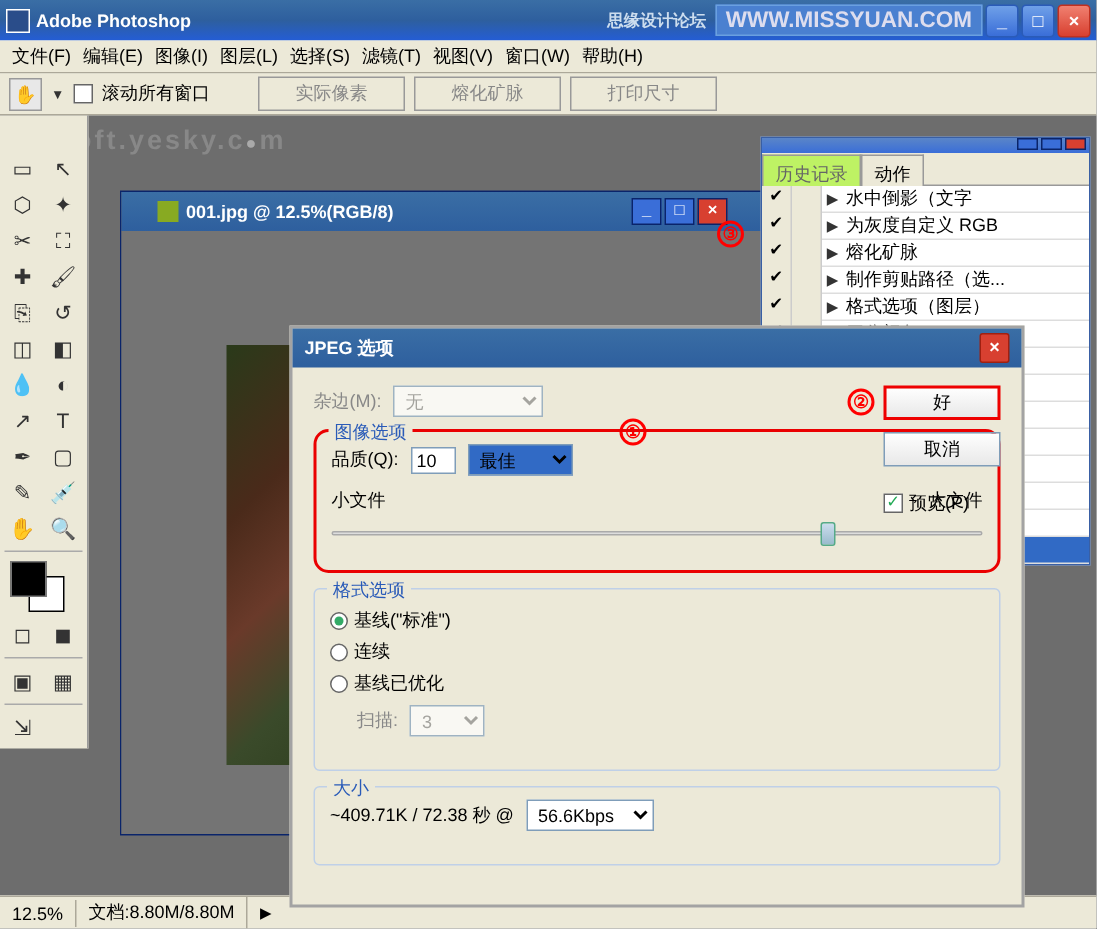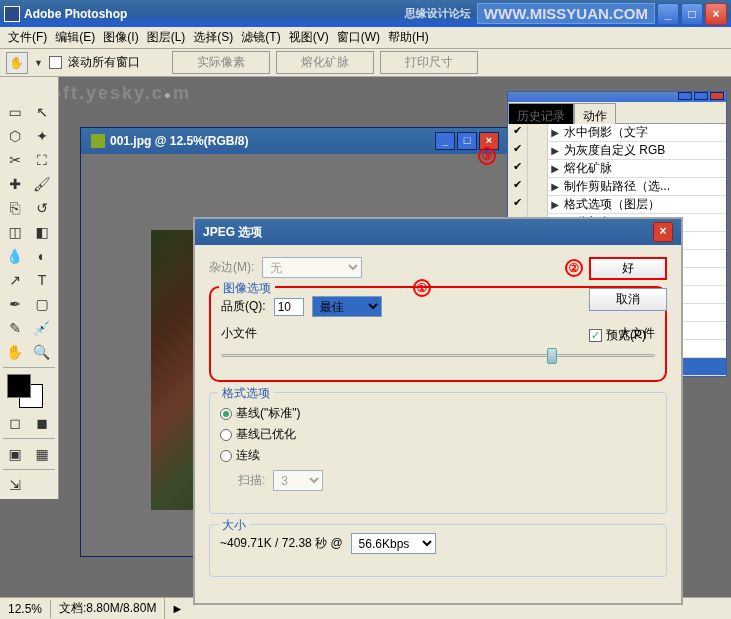--- a/index.html
+++ b/index.html
@@ -21,36 +21,36 @@
 .workspace{position:absolute;top:77px;left:0;right:0;bottom:22px;background:#6d6d6d}
 .watermark{position:absolute;top:6px;left:36px;color:#888;font:bold 18px Arial;letter-spacing:2px}
 .watermark .y{color:#aaa}
 .toolbox{position:absolute;top:0;left:0;width:59px;background:#ece9d8;border-right:1px solid #999;padding:24px 3px 3px;display:grid;grid-template-columns:1fr 1fr;gap:2px}
 .toolbox .t{width:24px;height:22px;background:#ece9d8;border:1px solid #ece9d8;text-align:center;line-height:20px;font-size:14px;color:#333}
 .toolbox .sep{grid-column:1/3;height:1px;background:#aaa;margin:2px 0}
 .swatch{grid-column:1/3;height:38px;position:relative}
 .swatch .bg{position:absolute;width:24px;height:24px;background:#fff;border:1px solid #000;top:12px;left:16px}
 .swatch .fg{position:absolute;width:24px;height:24px;background:#000;border:1px solid #777;top:2px;left:4px}
 .docwin{position:absolute;top:50px;left:80px;width:430px;height:430px;background:#747474;border:1px solid #0a246a}
-.docwin .dtb{height:26px;background:linear-gradient(#3a6ea5,#2e5f9e);display:flex;align-items:center;padding:0 10px;color:#fff;font-weight:bold}
+.docwin .dtb{height:26px;background:linear-gradient(#3a6ea5,#2e5f9e);display:flex;align-items:center;padding:0 24px;color:#fff;font-weight:bold}
 .docwin .dtb .di{width:14px;height:14px;background:#8a2;margin-right:5px}
 .docwin .dtb .sp{flex:1}
 .docwin .wb{width:20px;height:18px;margin-left:2px;border:1px solid #0a246a;background:#3a6ed8;color:#fff;text-align:center;line-height:15px;font-size:11px}
 .docwin .wb.cls{background:#d84030}
 .docwin .canvas{position:absolute;top:26px;left:0;right:0;bottom:0;background:#747474;display:flex;align-items:center;justify-content:flex-start;padding:30px 0 0 70px}
 .docwin .img{width:120px;height:280px;background:linear-gradient(135deg,#2a3a1a 0%,#4a2a1a 30%,#6a3a2a 50%,#3a4a2a 70%,#2a3a1a 100%)}
 .redcirc{position:absolute;width:18px;height:18px;border:2px solid #f00;border-radius:50%;color:#f00;text-align:center;line-height:15px;font-size:12px;font-weight:bold}
 .palette{position:absolute;top:14px;right:4px;width:220px;background:#ece9d8;border:1px solid #395fa4}
 .palette .ptb{height:10px;background:linear-gradient(#5a85c8,#3a6ed8);display:flex;justify-content:flex-end;gap:2px;padding:0 2px}
 .palette .pwb{width:14px;height:8px;background:#3a6ed8;border:1px solid #0a246a}
 .palette .pwb.c{background:#d84030}
 .palette .tabs{height:22px;background:#ece9d8;display:flex;border-bottom:1px solid #999}
 .palette .tab{padding:4px 8px;background:#ece9d8;border:1px solid #999;border-bottom:none;position:relative;top:1px}
 .palette .tab.act{background:#ece9d8;z-index:1}
-.palette .tab.ina{background:#000000;color:#666}
+.palette .tab.ina{background:#bef264;color:#666}
 .palette .list{background:#fff;max-height:400px;overflow:hidden}
 .palette .li{height:18px;display:flex;align-items:center;border-bottom:1px solid #ddd;padding:0}
 .palette .li .chk{width:20px;height:18px;border-right:1px solid #ccc;text-align:center;background:#ece9d8;font-size:11px}
 .palette .li .blank{width:20px;height:18px;border-right:1px solid #ccc;background:#ece9d8}
 .palette .li .tri{width:14px;text-align:center;font-size:10px;color:#333}
 .palette .li .txt{padding-left:2px;white-space:nowrap;overflow:hidden}
 .palette .li.sel{background:#316ac5}
 .palette .li.sel .txt{color:#fff}
 .palette .li.sub{padding-left:18px}
 .palette .li.sub .txt{padding-left:2px}
@@ -299,25 +299,25 @@
       </div>
 
       <div class="fieldset blue">
         <div class="legend">格式选项</div>
         <div class="radio">
             <div class="r on"></div>
             <span>基线("标准")</span>
           </div>
         <div class="radio">
             <div class="r"></div>
-            <span>基线已优化</span>
+            <span>连续</span>
           </div>
         <div class="radio">
             <div class="r"></div>
-            <span>连续</span>
+            <span>基线已优化</span>
           </div>
         <div class="row" style="margin-top:6px">
           <span class="lbl" style="margin-left:18px">扫描:</span>
           <select disabled="" style="width:50px;color:#888"><option>3</option></select>
         </div>
       </div>
 
       <div class="fieldset blue">
         <div class="legend">大小</div>
         <div class="row">

